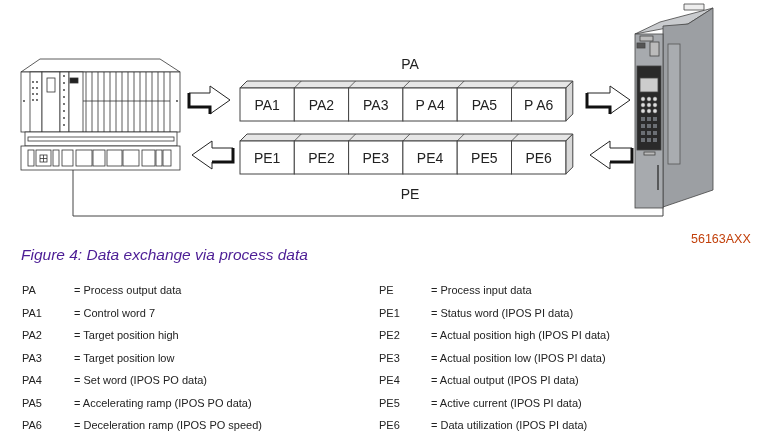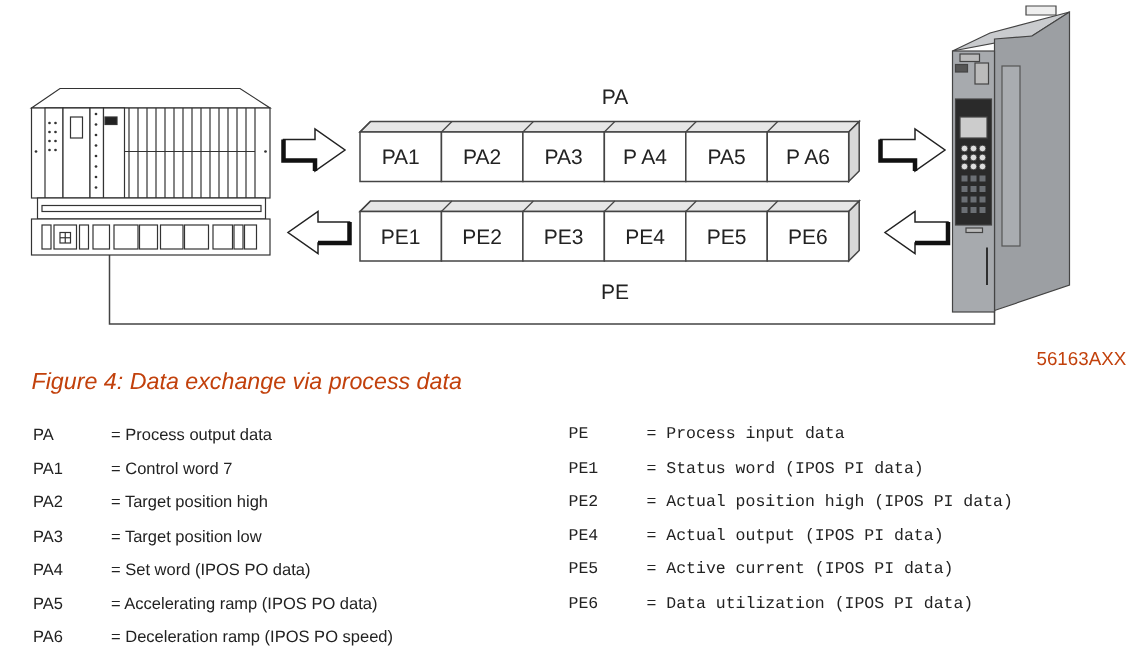--- a/index.html
+++ b/index.html
@@ -1,25 +1,25 @@
 <!DOCTYPE html>
 <html><head>
 <meta charset="utf-8">
 <style>
   html, body { margin:0; padding:0; background:#ffffff; }
   body { width:765px; height:443px; position:relative; overflow:hidden;
          font-family:"Liberation Sans", sans-serif; color:#1a1a1a; }
   #diagram { position:absolute; left:0; top:0; }
-  .caption { position:absolute; left:21px; top:246px; font-size:15.5px; font-style:italic; color:#c2410c; }
+  .caption { position:absolute; left:21px; top:246px; font-size:15.5px; font-style:italic; color:#4c1d95; }
   .figid { position:absolute; left:670px; top:232px; font-size:12.5px; color:#c2410c;margin-left:21px; }
   .legend { position:absolute; top:279px; font-size:11px; color:#222; }
   .legend .row { height:22.5px; line-height:22.5px; white-space:nowrap; }
   .legend .key { display:inline-block; width:52px; }
   #legend-left { left:22px; }
-  #legend-right { left:379px;font-family:Liberation Mono, monospace; }
+  #legend-right { left:379px; }
   svg text { font-family:"Liberation Sans", sans-serif; }
 </style>
 </head>
 <body>
 
 <svg id="diagram" width="765" height="240" viewBox="0 0 765 240">
 
   <polyline points="73,135 73,216 663,216 663,198" fill="none" stroke="#444" stroke-width="1"></polyline>
 
   <g stroke="#333" stroke-width="0.8" fill="#fff">
@@ -207,16 +207,17 @@
     <div class="row"><span class="key">PA2</span><span>= Target position high</span></div>
     <div class="row"><span class="key">PA3</span><span>= Target position low</span></div>
     <div class="row"><span class="key">PA4</span><span>= Set word (IPOS PO data)</span></div>
     <div class="row"><span class="key">PA5</span><span>= Accelerating ramp (IPOS PO data)</span></div>
     <div class="row"><span class="key">PA6</span><span>= Deceleration ramp (IPOS PO speed)</span></div>
   </div>
 <div class="legend" id="legend-right">
     <div class="row"><span class="key">PE</span><span>= Process input data</span></div>
     <div class="row"><span class="key">PE1</span><span>= Status word (IPOS PI data)</span></div>
     <div class="row"><span class="key">PE2</span><span>= Actual position high (IPOS PI data)</span></div>
+    <div class="row"><span class="key">PE3</span><span>= Actual position low (IPOS PI data)</span></div>
     <div class="row"><span class="key">PE4</span><span>= Actual output (IPOS PI data)</span></div>
     <div class="row"><span class="key">PE5</span><span>= Active current (IPOS PI data)</span></div>
     <div class="row"><span class="key">PE6</span><span>= Data utilization (IPOS PI data)</span></div>
   </div>
 
 </body></html>

